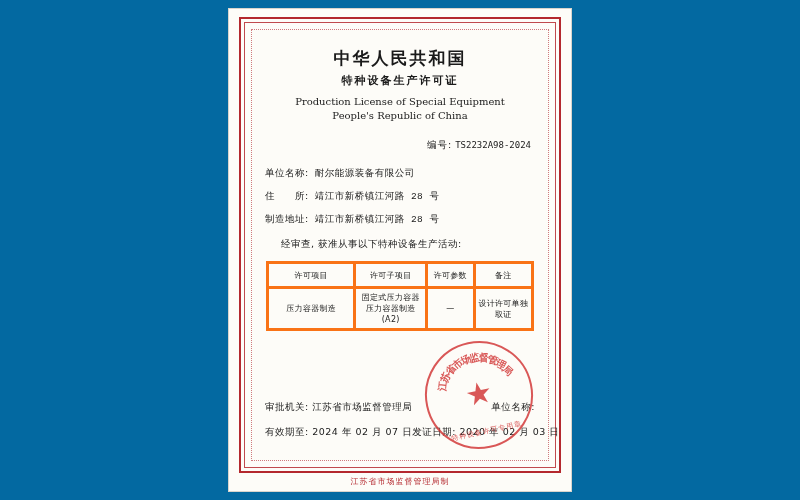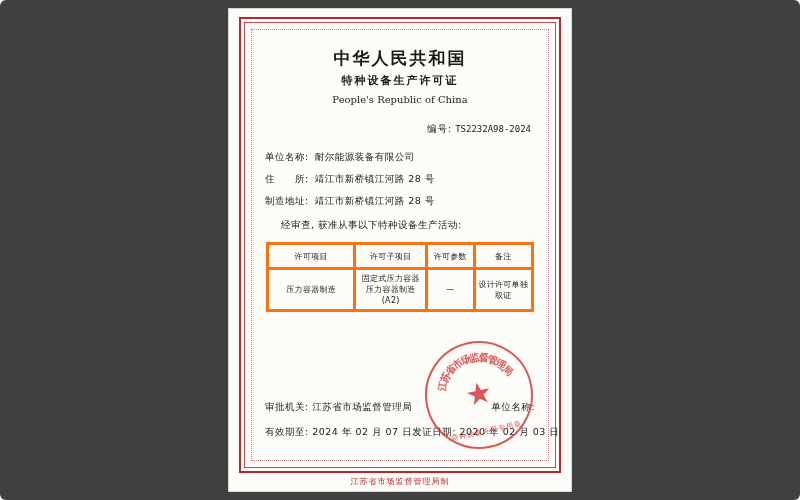--- a/index.html
+++ b/index.html
@@ -11,22 +11,21 @@
     width: 800px;
     height: 500px;
     overflow: hidden;
     font-family: "DejaVu Sans", "Liberation Sans", sans-serif;
   }
 
   .page {
     position: relative;
     width: 800px;
     height: 500px;
-    background: #404040;
-    border-radius: 6px;
+    background: #0369a1;
   }
 
   
   .certificate {
     position: absolute;
     left: 228px;
     top: 8px;
     width: 344px;
     height: 484px;
     background: #fdfcf8;
@@ -127,20 +126,21 @@
     line-height: 13px;
   }
   .field-label {
     white-space: pre;
     letter-spacing: 0.5px;
     flex: 0 0 auto;
   }
   .field-value {
     margin-left: 6px;
     letter-spacing: 0.5px;
+    font-family: Liberation Mono, monospace;
   }
 
   .notice {
     margin-top: 12px;
     padding-left: 26px;
     font-size: 9.5px;
     letter-spacing: 0.5px;
     color: #1a1a1a;
   }
 
@@ -260,20 +260,21 @@
     <div class="frame-outer">
       <div class="frame-inner">
         <div class="frame-dots"></div>
       </div>
     </div>
 
     <div class="content">
 
       <div class="title-cn1">中华人民共和国</div>
       <div class="title-cn2">特种设备生产许可证</div>
+      <div class="title-en1">Production License of Special Equipment</div>
       <div class="title-en2">People's Republic of China</div>
 
       <div class="certno-row">
         <span class="certno-label">编号:</span>
         <span class="certno-value">TS2232A98-2024</span>
       </div>
 
       <div class="fields">
         <div class="field-row">
           <span class="field-label">单位名称:</span>

